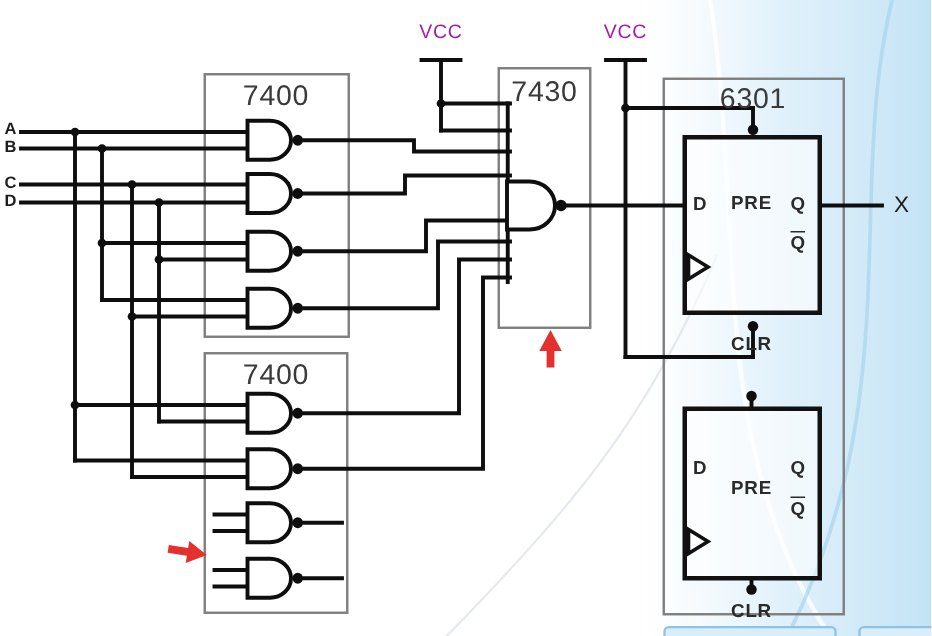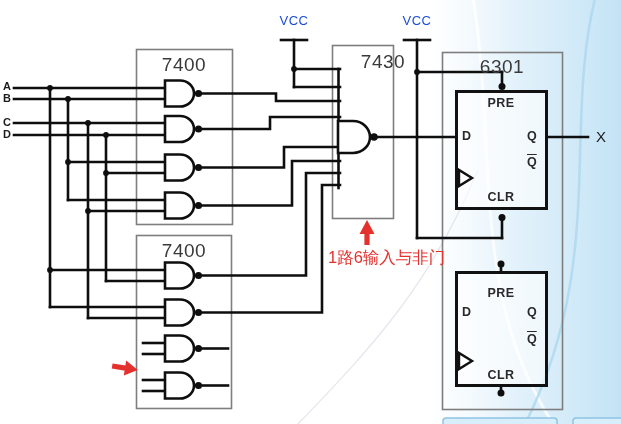--- a/index.html
+++ b/index.html
@@ -1,24 +1,24 @@
 <!DOCTYPE html>
 <html><head>
 <meta charset="utf-8">
 <style>
   html,body{margin:0;padding:0;}
   body{font-family:"Liberation Sans","DejaVu Sans",sans-serif;background:#fff;}
   #canvas{position:relative;width:621px;height:424px;background:#ffffff;overflow:hidden;}
   #canvas svg{position:absolute;left:0;top:0;}
   .lbl{position:absolute;color:#2b2b2b;white-space:nowrap;line-height:1;}
   .pin-lbl{font-size:11px;font-weight:bold;color:#1c1c1c;}
-  .vcc-lbl{font-size:13px;color:#1d4ed8;transform:translateX(-50%);letter-spacing:.5px;}
+  .vcc-lbl{font-size:13px;color:#a21caf;transform:translateX(-50%);letter-spacing:.5px;}
   .chip-lbl{font-size:19px;color:#3a3a3a;transform:translateX(-50%);letter-spacing:.5px;}
   .ff-lbl{font-size:12.5px;font-weight:bold;color:#2a2a2a;}
-  .ff-ctr{transform:translateX(-50%);letter-spacing:.5px;}
+  .ff-ctr{transform:translateX(-50%);letter-spacing:.5px;margin-top:32px;}
   .qbar{text-decoration:overline;}
   .x-lbl{font-size:15px;color:#1c1c1c;}
   .red-note{font-size:16.5px;color:#e5312e;}
 </style>
 </head>
 <body>
 
 <div id="canvas">
 
   <svg width="621" height="424" viewBox="0 0 621 424">
@@ -171,32 +171,31 @@
   <div class="lbl pin-lbl" style="left:3px;top:81px;">A</div>
   <div class="lbl pin-lbl" style="left:3px;top:93px;">B</div>
   <div class="lbl pin-lbl" style="left:3px;top:117px;">C</div>
   <div class="lbl pin-lbl" style="left:3px;top:129px;">D</div>
 
   <div class="lbl vcc-lbl" style="left:294px;top:14px;">VCC</div>
   <div class="lbl vcc-lbl" style="left:417px;top:14px;">VCC</div>
 
   <div class="lbl chip-lbl" style="left:184px;top:55px;">7400</div>
   <div class="lbl chip-lbl" style="left:184px;top:241px;">7400</div>
-  <div class="lbl chip-lbl" style="left:363px;top:52px;margin-left:20px;">7430</div>
+  <div class="lbl chip-lbl" style="left:363px;top:52px;">7430</div>
   <div class="lbl chip-lbl" style="left:502px;top:57px;">6301</div>
 
   <div class="lbl ff-lbl ff-ctr" style="left:501px;top:97px;">PRE</div>
   <div class="lbl ff-lbl" style="left:462px;top:130px;">D</div>
   <div class="lbl ff-lbl" style="left:527px;top:130px;">Q</div>
   <div class="lbl ff-lbl qbar" style="left:527px;top:156px;">Q</div>
   <div class="lbl ff-lbl ff-ctr" style="left:501px;top:191px;">CLR</div>
 
   <div class="lbl ff-lbl ff-ctr" style="left:501px;top:287px;">PRE</div>
   <div class="lbl ff-lbl" style="left:462px;top:306px;">D</div>
   <div class="lbl ff-lbl" style="left:527px;top:306px;">Q</div>
   <div class="lbl ff-lbl qbar" style="left:527px;top:333px;">Q</div>
   <div class="lbl ff-lbl ff-ctr" style="left:501px;top:369px;">CLR</div>
 
   <div class="lbl x-lbl" style="left:596px;top:129px;">X</div>
 
-  <div class="lbl red-note" style="left:328px;top:249px;">1路6输入与非门</div>
 
 </div>
 
 </body></html>

